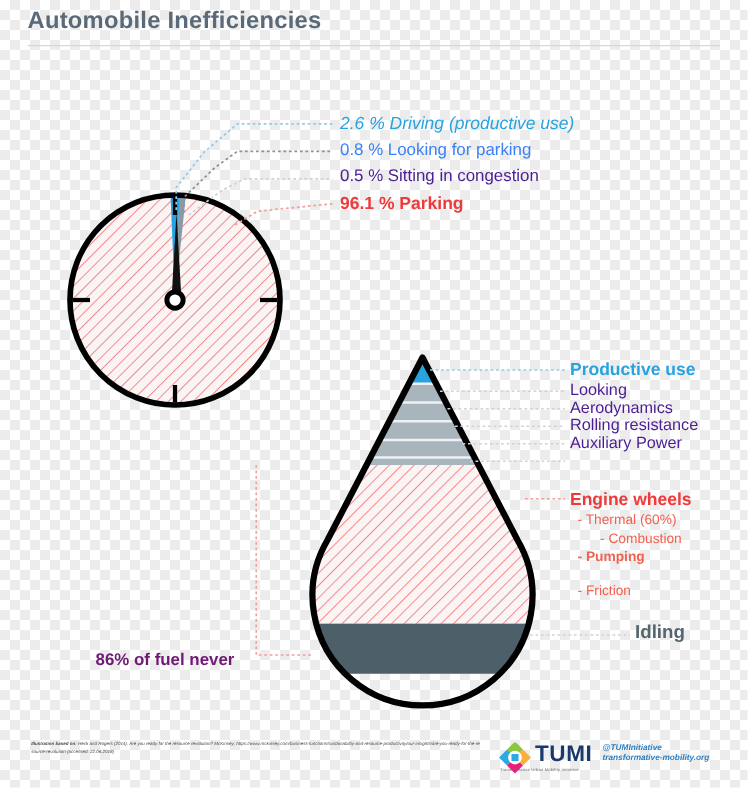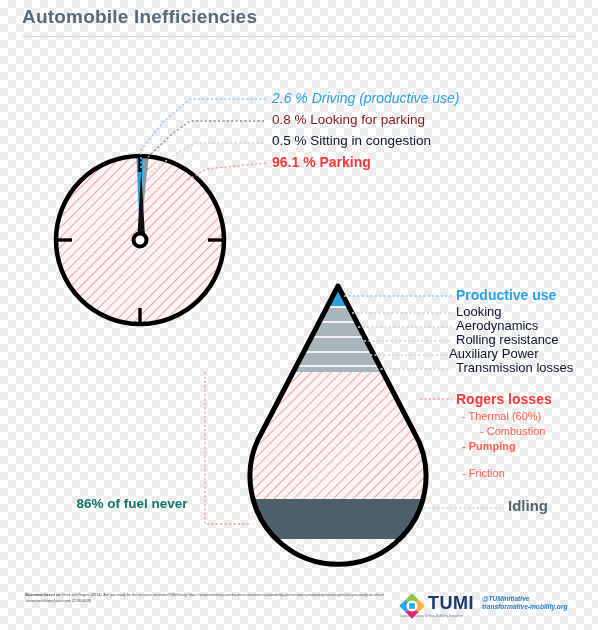--- a/index.html
+++ b/index.html
@@ -27,35 +27,35 @@
     position:absolute;left:22px;top:36px;width:554px;height:1px;
     background:#d8d8d8;
   }
 
   
   svg.canvas{position:absolute;left:0;top:0;width:598px;height:630px;}
 
   
   .lbl{position:absolute;white-space:nowrap;line-height:1.05;}
   .lbl-blue{color:#29a3e0;}
-  .lbl-dark{color:#7f1d1d;}
-  .lbl-gray{color:#0f172a;}
+  .lbl-dark{color:#3b82f6;}
+  .lbl-gray{color:#4c1d95;}
   .lbl-red{color:#ee3a3a;}
   .lbl-slate{color:#55666f;}
 
   .clock-legend{font-size:13.5px;}
   .clock-legend.big{font-size:14px;}
 
   .drop-legend{font-size:13px;}
   .drop-legend.head{font-weight:bold;font-size:14px;}
   .drop-sub{font-size:11px;color:#f2604f;}
 
   .callout{
-    font-size:13.5px;color:#0f766e;font-weight:bold;
-    text-align:center;line-height:1.25;
+    font-size:13.5px;color:#701a75;font-weight:bold;
+    text-align:center;line-height:1.25;margin-top:24px;
   }
 
   
   .footer-src{
     position:absolute;left:25px;top:593px;width:360px;
     font-size:3.6px;line-height:1.55;color:#4a4a4a;
     font-style:italic;word-break:break-all;
   }
   .footer-src b{font-weight:bold;}
   .tumi{position:absolute;left:398px;top:594px;width:190px;height:28px;}
@@ -165,24 +165,23 @@
 
   <div class="lbl clock-legend big lbl-blue" style="left:272px;top:91px;font-style:italic;">2.6 % Driving (productive use)</div>
   <div class="lbl clock-legend lbl-dark" style="left:272px;top:113px;">0.8 % Looking for parking</div>
   <div class="lbl clock-legend lbl-gray" style="left:272px;top:134px;">0.5 % Sitting in congestion</div>
   <div class="lbl clock-legend big lbl-red" style="left:272px;top:155px;font-weight:bold;">96.1 % Parking</div>
 
   <div class="lbl drop-legend head lbl-blue" style="left:456px;top:288px;">Productive use</div>
   <div class="lbl drop-legend lbl-gray" style="left:456px;top:305px;">Looking</div>
   <div class="lbl drop-legend lbl-gray" style="left:456px;top:319px;text-align:center;">Aerodynamics</div>
   <div class="lbl drop-legend lbl-gray" style="left:456px;top:333px;">Rolling resistance</div>
-  <div class="lbl drop-legend lbl-gray" style="left:431px;top:347px;padding-left:18px;">Auxiliary Power</div>
-  <div class="lbl drop-legend lbl-gray" style="left:456px;top:361px;">Transmission losses</div>
-
-  <div class="lbl drop-legend head lbl-red" style="left:456px;top:392px;">Rogers losses</div>
+  <div class="lbl drop-legend lbl-gray" style="left:456px;top:347px;">Auxiliary Power</div>
+
+  <div class="lbl drop-legend head lbl-red" style="left:456px;top:392px;">Engine wheels</div>
   <div class="lbl drop-sub" style="left:462px;top:411px;">- Thermal (60%)</div>
   <div class="lbl drop-sub" style="left:480px;top:426px;">- Combustion</div>
   <div class="lbl drop-sub" style="left:462px;top:441px;font-weight:bold;">- Pumping</div>
   <div class="lbl drop-sub" style="left:462px;top:456px;margin-top:12px;">- Friction</div>
 
   <div class="lbl lbl-slate" style="left:508px;top:498px;font-size:15px;font-weight:bold;">Idling</div>
 
   <div class="callout" style="position:absolute;left:62px;top:496px;width:140px;">
     <div>86% of fuel never</div>
   </div>

